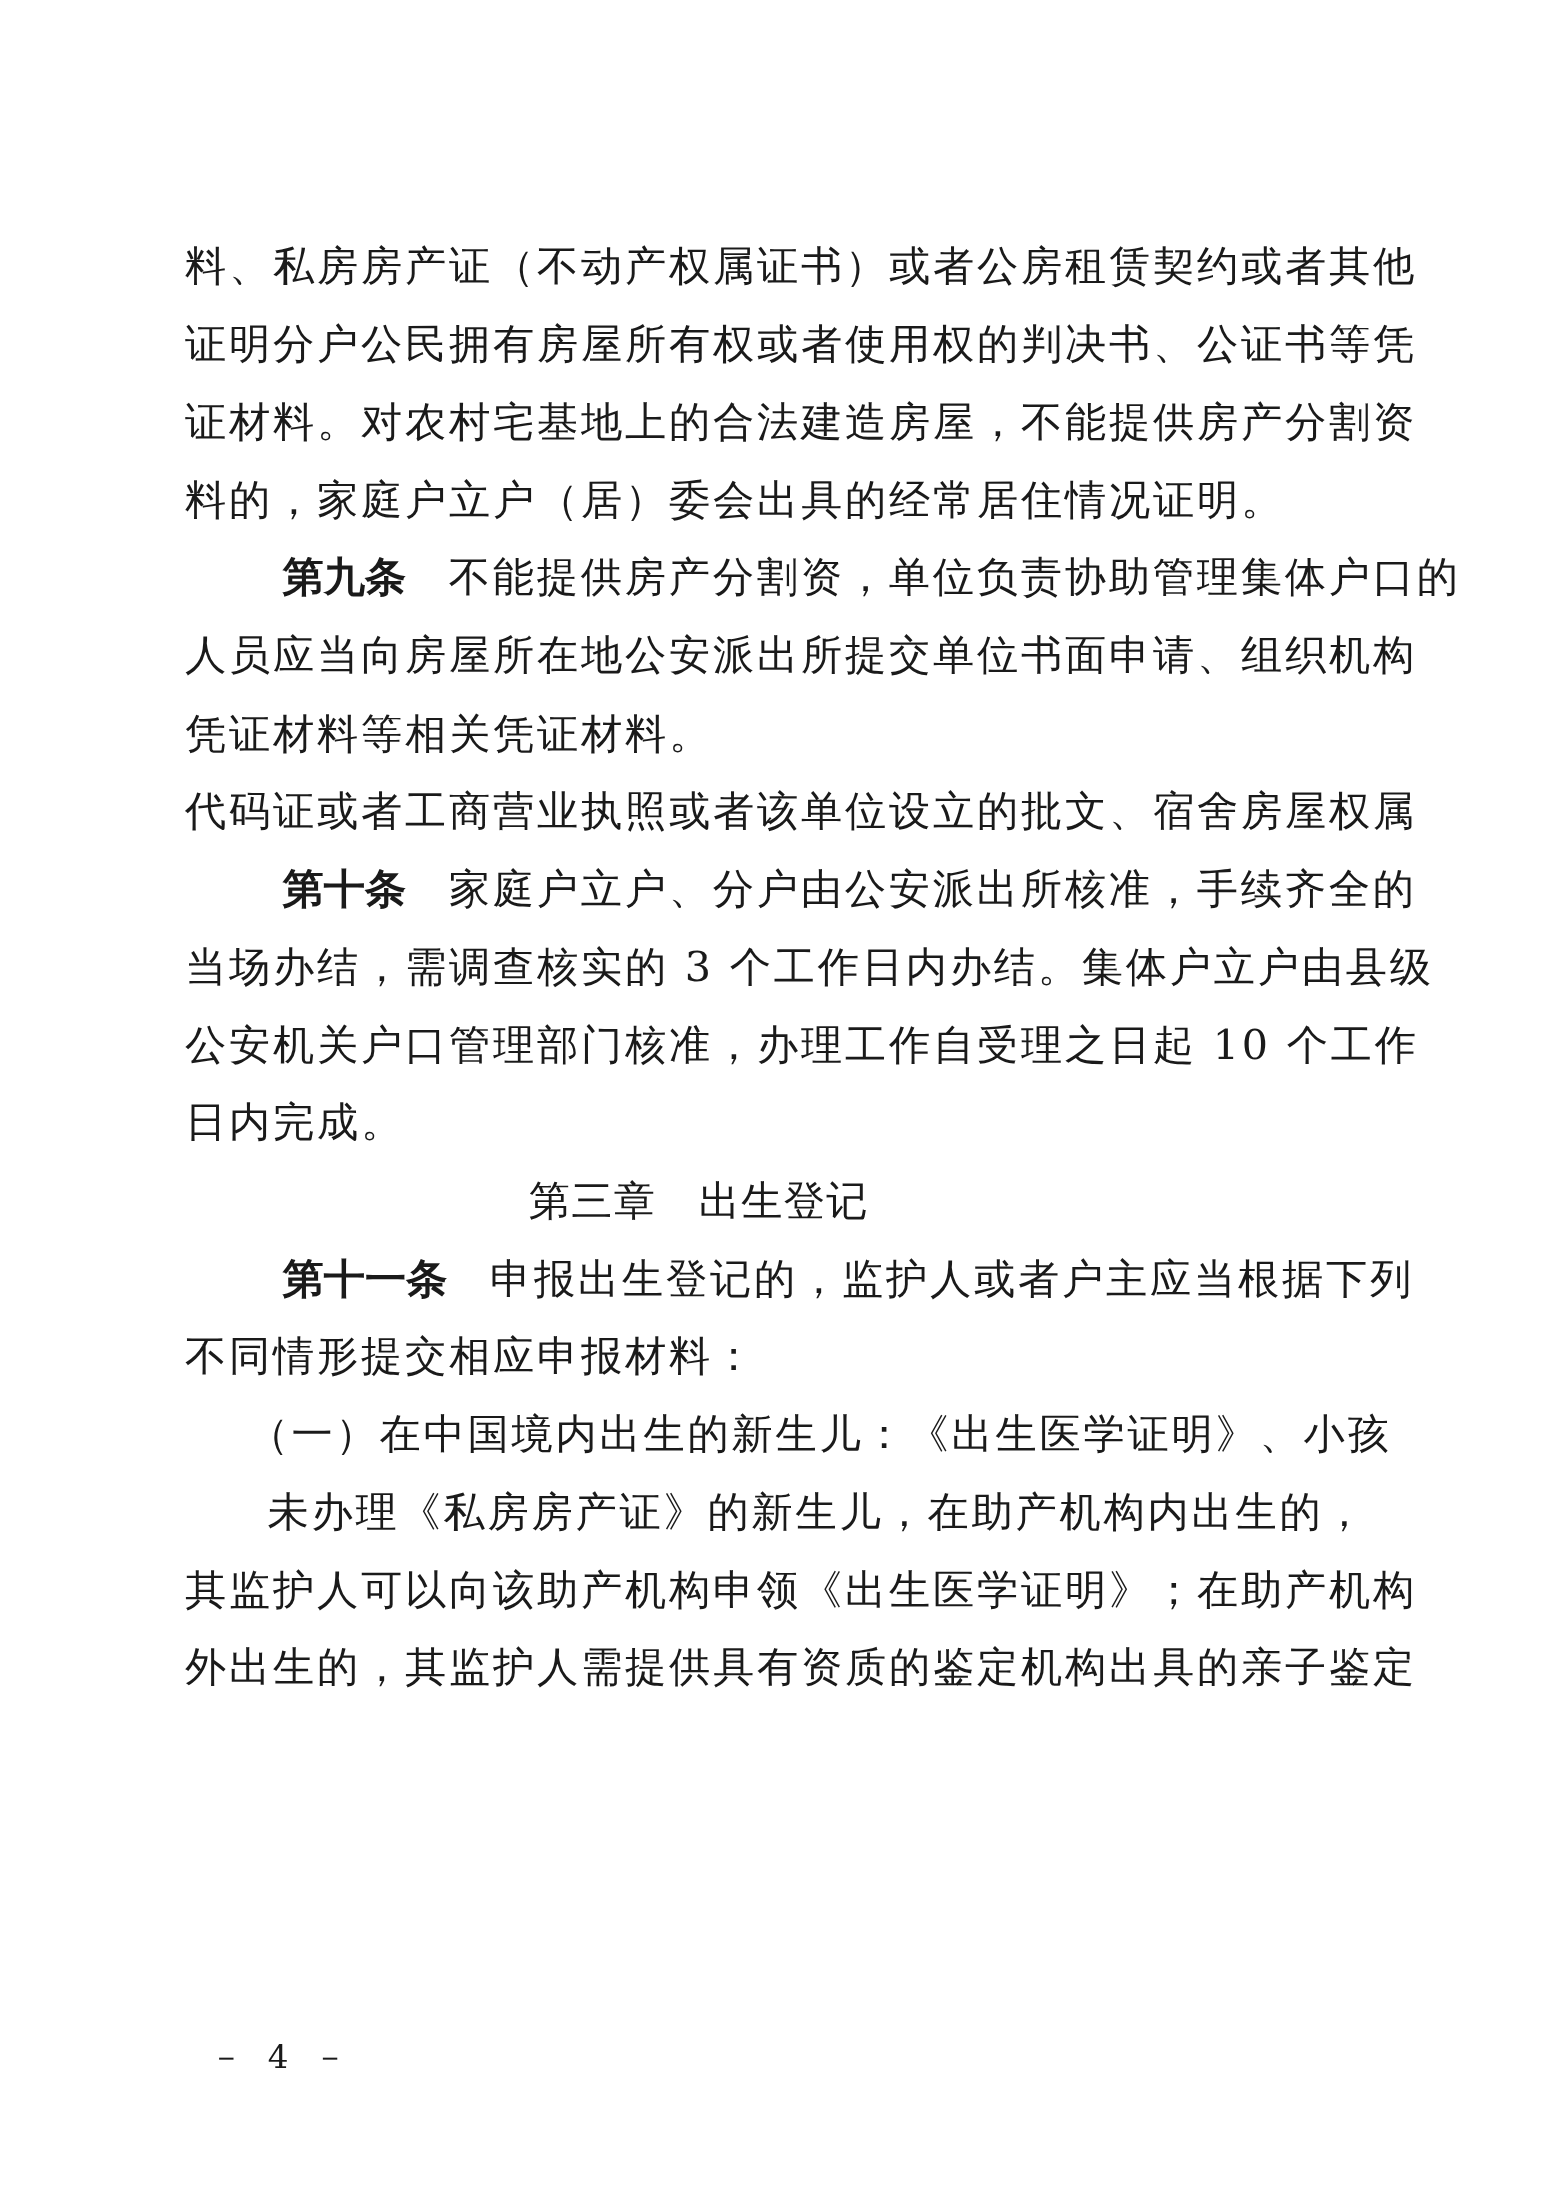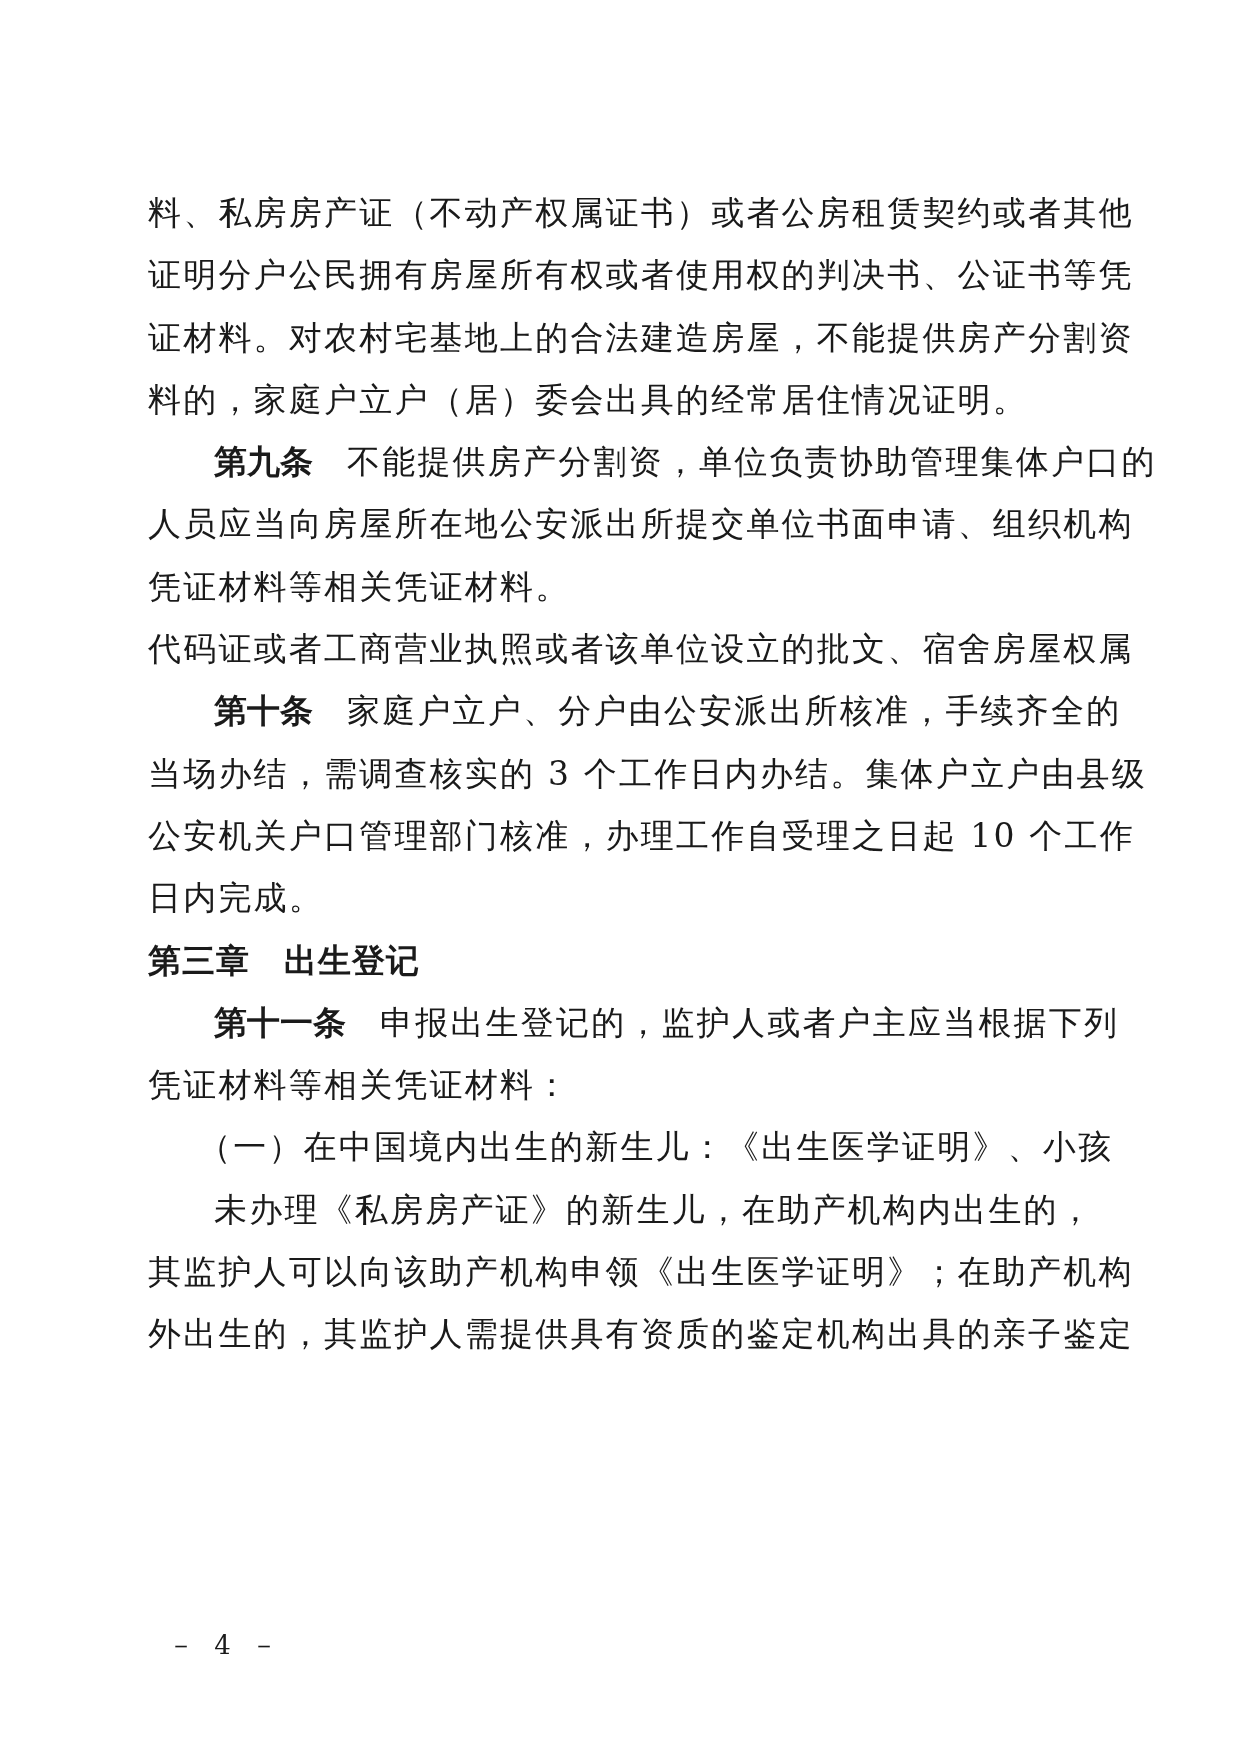--- a/index.html
+++ b/index.html
@@ -2,22 +2,22 @@
 <html><head>
 <meta charset="utf-8">
 <style>
   html, body { margin:0; padding:0; background:#ffffff; }
   body { width:1241px; height:1754px; position:relative; overflow:hidden;
          font-family:"DejaVu Serif","Liberation Serif",serif; color:#1a1a1a; }
   .page { position:absolute; left:148px; top:182px; width:822px; }
   .line { height:62.3px; line-height:62.3px; font-size:33px; white-space:nowrap;
           letter-spacing:2.2px; overflow:visible; }
   .indent { padding-left:66px; }
-  .bold { font-family:"DejaVu Sans","Liberation Sans",sans-serif; font-weight:bold; letter-spacing:0; }
-  .heading { font-family:"DejaVu Sans","Liberation Sans",sans-serif; font-weight:bold; letter-spacing:1px; }
+  .bold { font-family:"DejaVu Sans","Liberation Sans",sans-serif; font-weight:bold; letter-spacing:0;margin-left:12px; }
+  .heading { text-align:center; font-family:"DejaVu Sans","Liberation Sans",sans-serif; font-weight:normal; letter-spacing:1px; }
   .gap { display:inline-block; width:34px; }
   .pagenum { position:absolute; left:168px; top:1628px; font-size:26px; letter-spacing:6px; }
 </style>
 </head>
 <body>
 
 <div class="page">
   <div class="line">料、私房房产证（不动产权属证书）或者公房租赁契约或者其他</div>
   <div class="line">证明分户公民拥有房屋所有权或者使用权的判决书、公证书等凭</div>
   <div class="line">证材料。对农村宅基地上的合法建造房屋，不能提供房产分割资</div>
@@ -37,20 +37,20 @@
   <div class="line">公安机关户口管理部门核准，办理工作自受理之日起 10 个工作</div>
   <div class="line">日内完成。</div>
 
   <div class="line heading">
     <span>第三章</span><span class="gap"></span><span>出生登记</span>
   </div>
 
   <div class="line indent">
     <span class="bold">第十一条</span><span class="gap"></span><span>申报出生登记的，监护人或者户主应当根据下列</span>
   </div>
-  <div class="line">凭证材料等相关凭证材料：</div>
+  <div class="line">不同情形提交相应申报材料：</div>
   <div class="line" style="padding-left:50px">（一）在中国境内出生的新生儿：《出生医学证明》、小孩</div>
   <div class="line indent">未办理《私房房产证》的新生儿，在助产机构内出生的，</div>
   <div class="line">其监护人可以向该助产机构申领《出生医学证明》；在助产机构</div>
   <div class="line">外出生的，其监护人需提供具有资质的鉴定机构出具的亲子鉴定</div>
 </div>
 
 <div class="pagenum">－ 4 －</div>
 
 </body></html>

